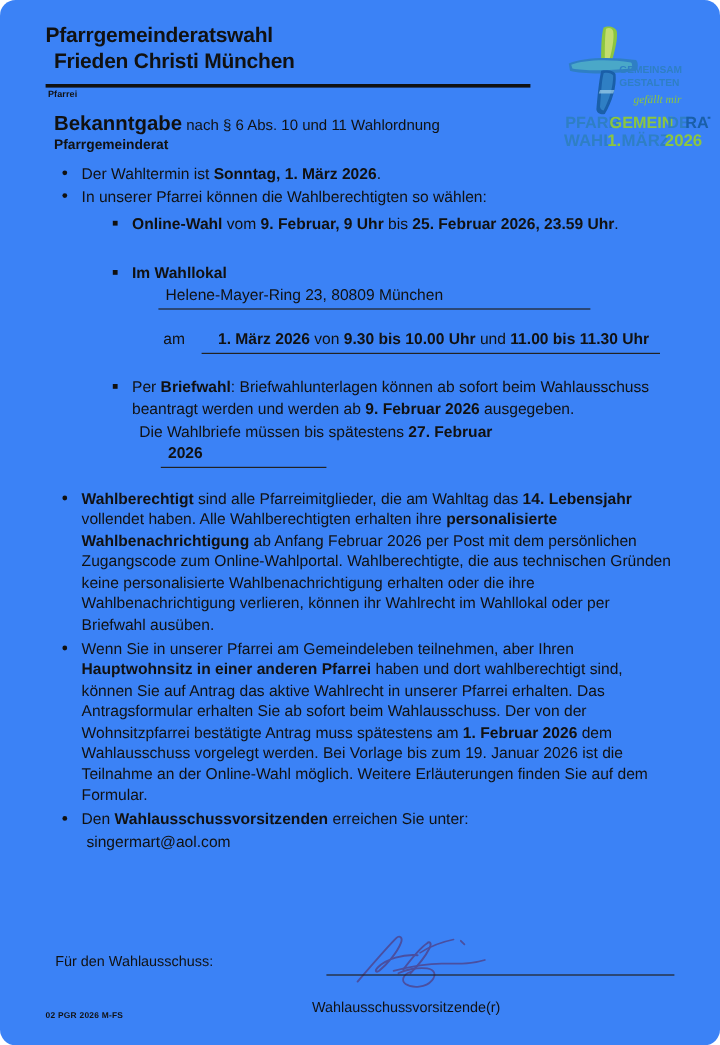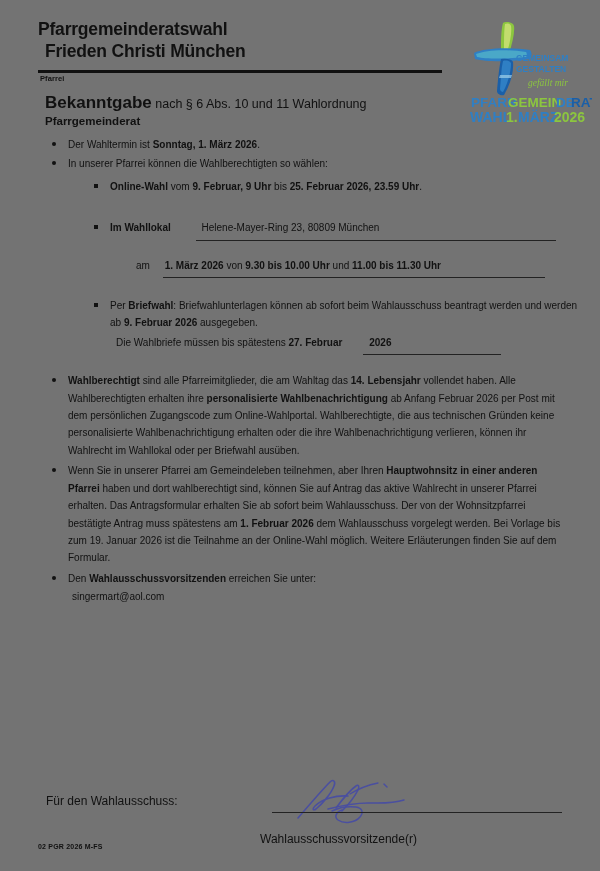--- a/index.html
+++ b/index.html
@@ -1,41 +1,41 @@
 <!DOCTYPE html>
 <html><head>
 <meta charset="utf-8">
 <style>
   html,body{margin:0;padding:0;background:#ffffff;}
   body{
     width:600px;height:871px;position:relative;overflow:hidden;
     font-family:"Liberation Sans","DejaVu Sans",sans-serif;
     color:#111;
   }
-  .page{position:absolute;inset:0;background:#737373;}
+  .page{position:absolute;inset:0;background:#3b82f6;border-radius:13px;}
 
   
   .hdr{position:absolute;left:38px;top:18px;width:410px;}
   .hdr h1{margin:0;font-size:17.5px;font-weight:bold;line-height:22px;letter-spacing:-0.2px;}
   .hdr h1.l2{padding-left:7px;}
   .hdr-rule{position:absolute;left:38px;top:70px;width:404px;height:2.6px;background:#111;}
   .pfarrei{position:absolute;left:40px;top:74px;font-size:7.5px;font-weight:bold;letter-spacing:.1px;}
 
   
   .logo{position:absolute;left:470px;top:17px;width:122px;height:108px;}
   .logo svg{display:block;}
 
   
   .announce{position:absolute;left:45px;top:95px;width:430px;line-height:16px;}
   .announce .a1{font-size:12.5px;}
   .announce .a1 b{font-size:17px;}
   .announce .a2{font-size:11.5px;font-weight:bold;margin-top:1px;}
 
   
-  .body{position:absolute;left:46px;top:136px;width:520px;font-size:10px;line-height:17.4px;}
+  .body{position:absolute;left:46px;top:136px;width:520px;font-size:13px;line-height:17.4px;}
   ul{list-style:none;margin:0;padding:0;}
   li.lvl1{position:relative;padding-left:22px;margin-bottom:2px;}
   li.lvl1>.bul{position:absolute;left:6px;top:6px;width:4px;height:4px;border-radius:50%;background:#111;}
   li.lvl2{position:relative;padding-left:22px;}
   li.lvl2>.bul{position:absolute;left:6px;top:6px;width:4px;height:4px;background:#111;}
   ul.sub{margin-top:4px;margin-left:20px;}
   b{font-weight:bold;}
   .ul-line{border-bottom:1.2px solid #222;}
 
   
@@ -120,21 +120,21 @@
             <span class="bul"></span>
             <b>Im Wahllokal</b>
             <span class="ul-line" style="display:inline-block;width:360px;margin-left:22px;padding-bottom:3px;">
               <span style="margin-left:6px">Helene-Mayer-Ring 23, 80809 München</span>
             </span>
           </li>
 
           <li class="lvl2" style="margin-top:16px;padding-left:48px;">
             <span>am</span>
             <span class="ul-line" style="display:inline-block;width:382px;margin-left:10px;padding-bottom:3px;">
-              <span style="margin-left:2px"><b>1. März 2026</b><span> von </span><b>9.30 bis 10.00 Uhr</b><span> und </span><b>11.00 bis 11.30 Uhr</b></span>
+              <span style="margin-left:14px"><b>1. März 2026</b><span> von </span><b>9.30 bis 10.00 Uhr</b><span> und </span><b>11.00 bis 11.30 Uhr</b></span>
             </span>
           </li>
 
           <li class="lvl2" style="margin-top:19px;width:478px;">
             <span class="bul"></span>
             <span>Per </span><b>Briefwahl</b><span>: Briefwahlunterlagen können ab sofort beim Wahlausschuss beantragt werden und werden ab </span><b>9. Februar 2026</b><span> ausgegeben.</span>
           </li>
 
           <li class="lvl2" style="margin-top:2px;padding-left:28px;">
             <span>Die Wahlbriefe müssen bis spätestens </span><b>27. Februar</b>

